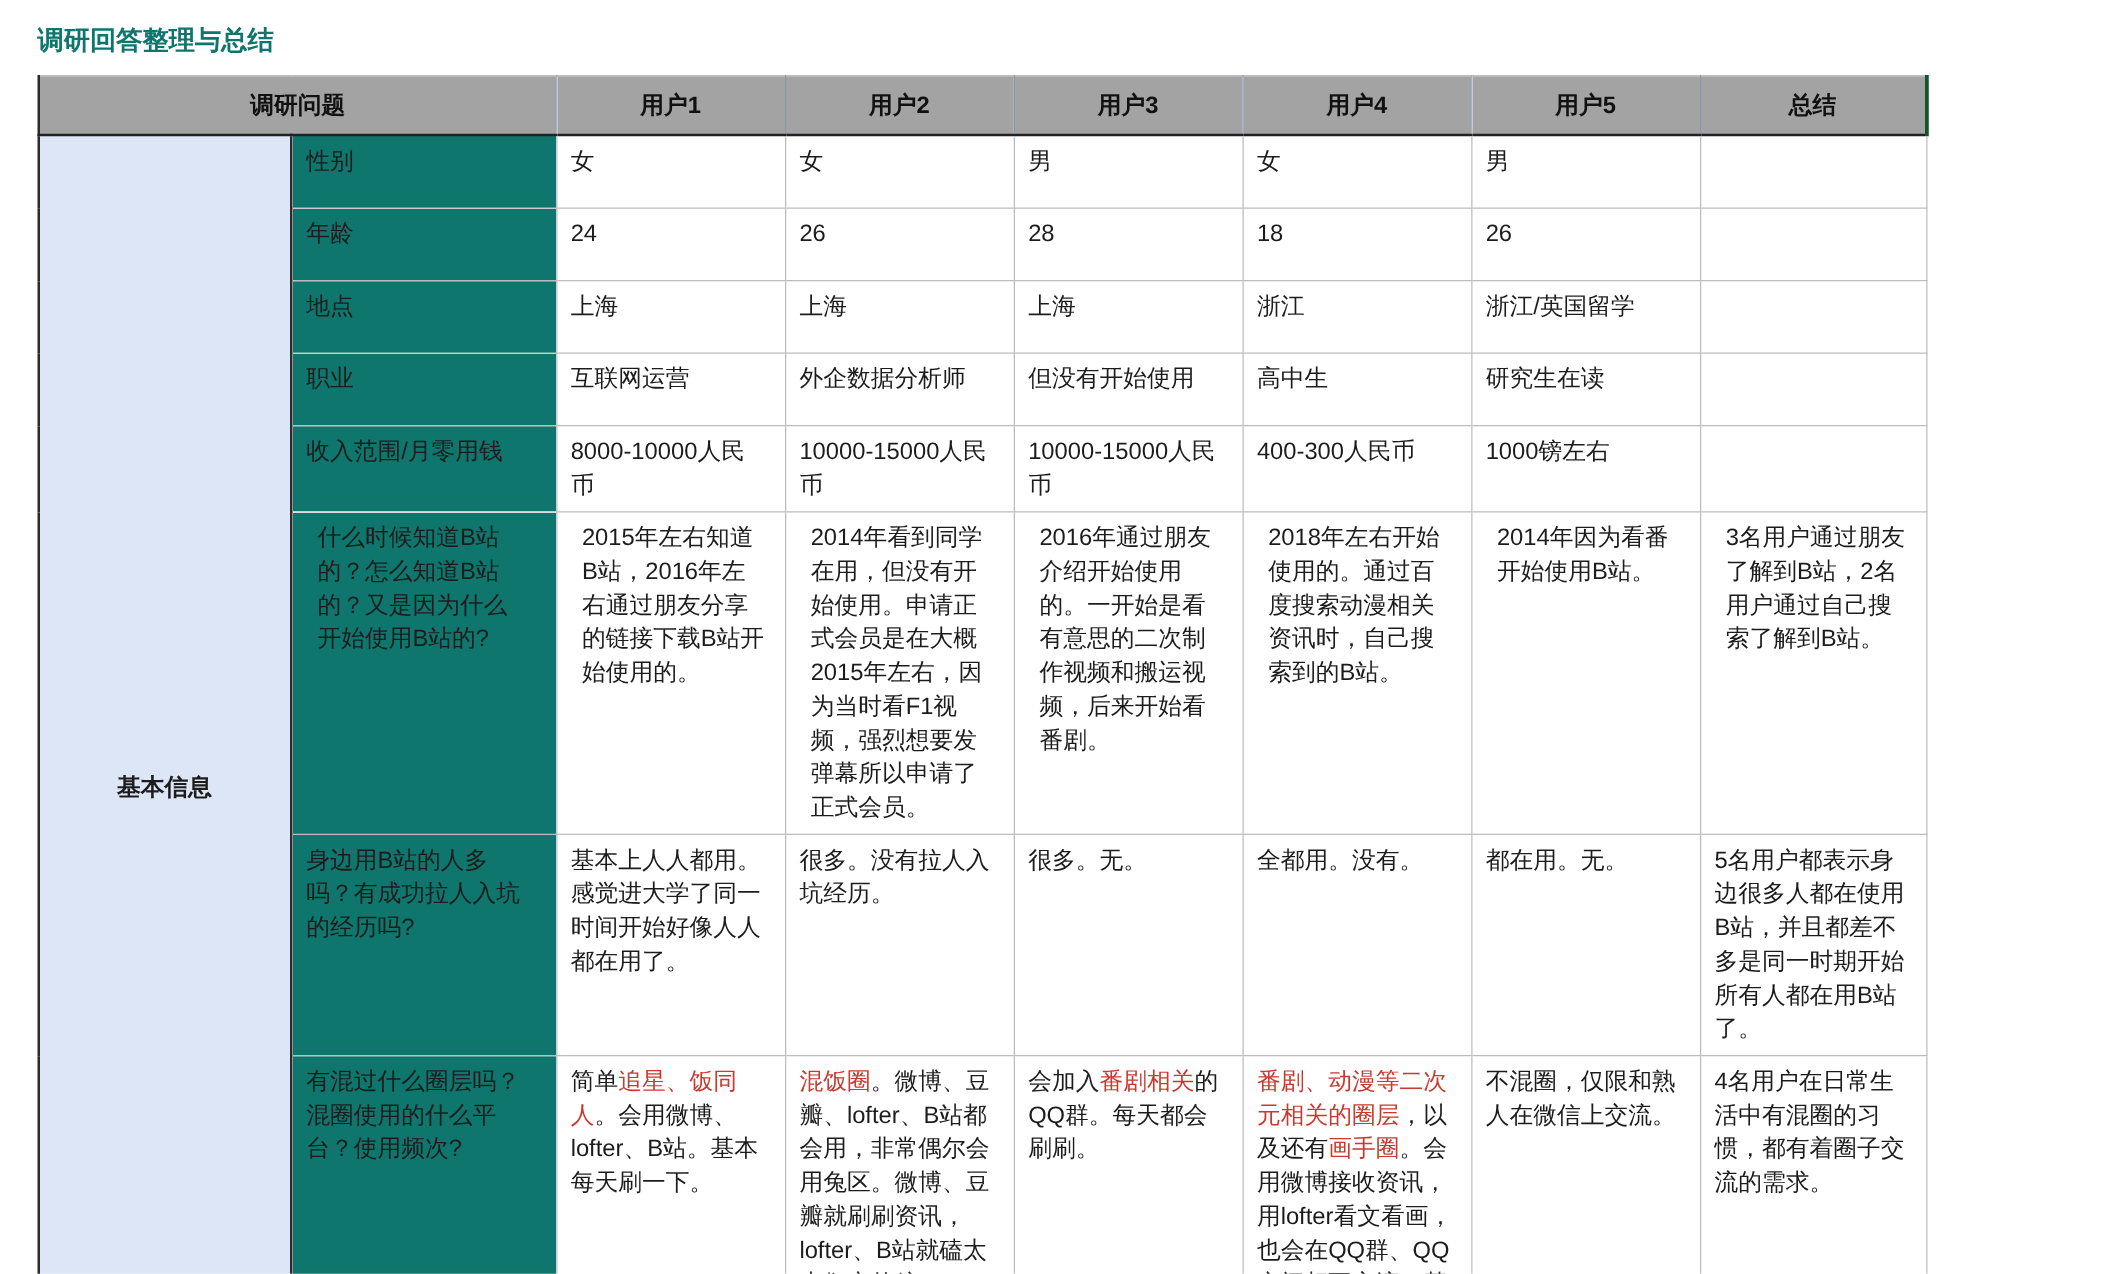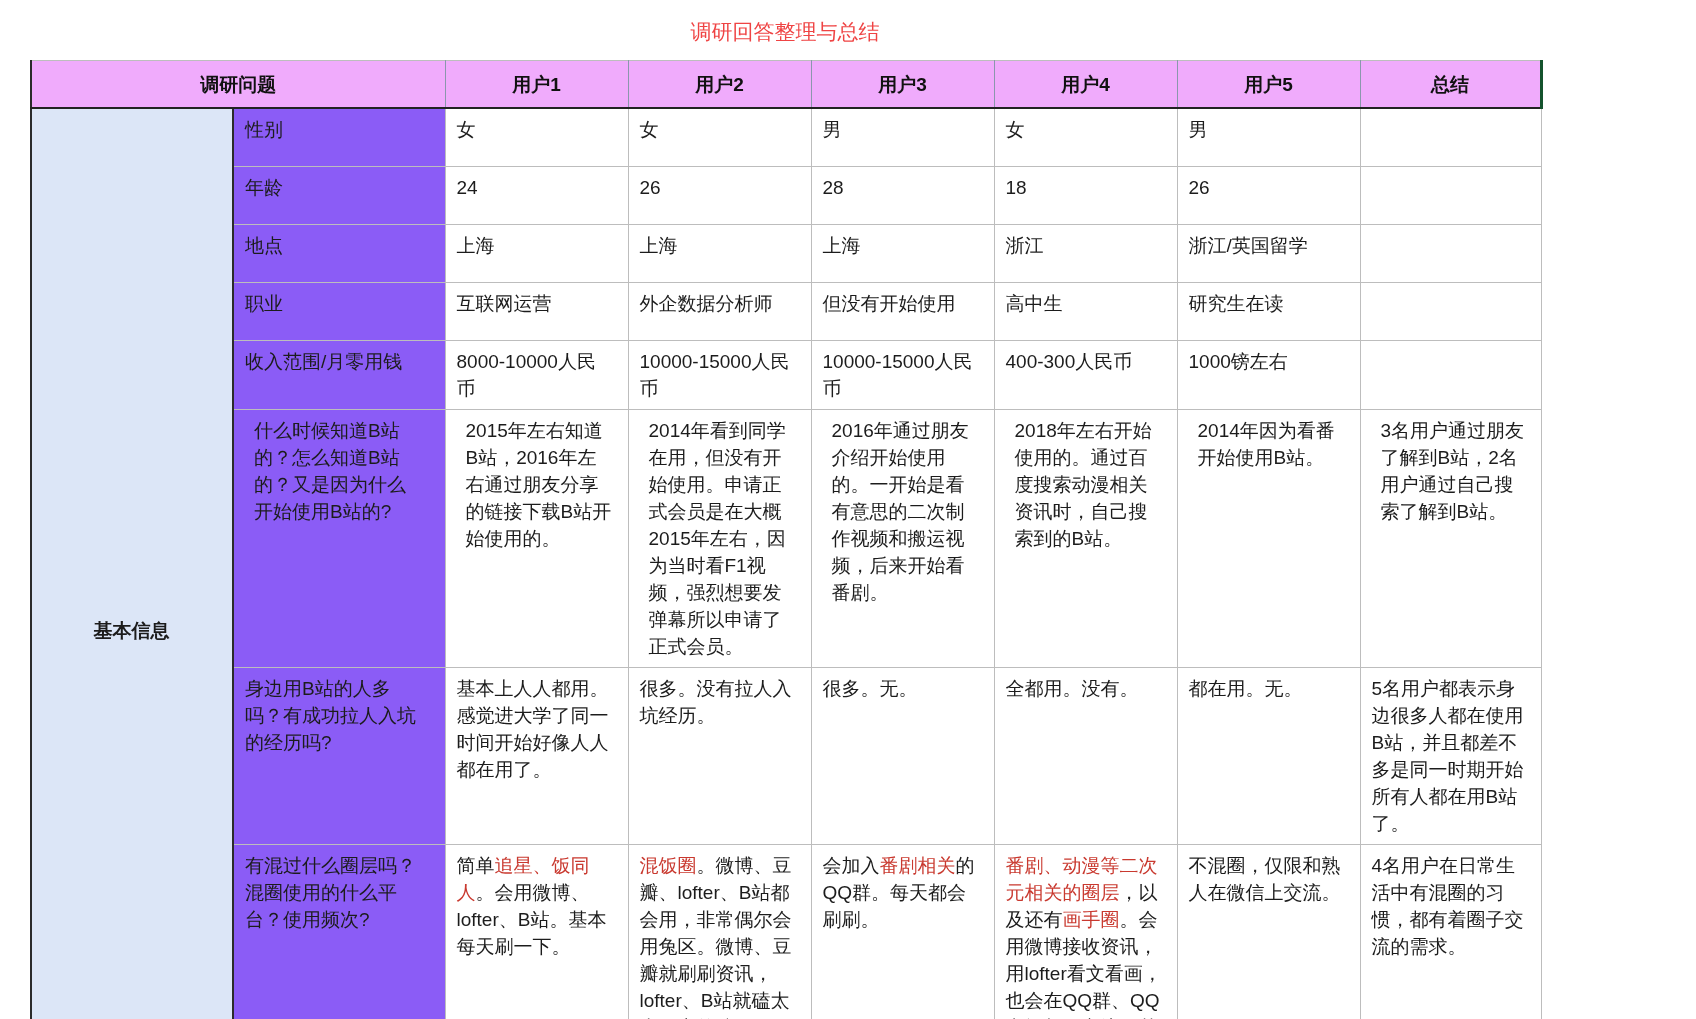--- a/index.html
+++ b/index.html
@@ -8,43 +8,43 @@
     width: 1696px;
     height: 1019px;
     overflow: hidden;
     background: #ffffff;
     font-family: "Liberation Sans", sans-serif;
     color: #1c1c1c;
   }
   .page-title {
     width: 1510px;
     margin: 18px 0 14px 30px;
-    text-align: center;
+    text-align: left;
     font-size: 21px;
-    font-weight: 400;
-    color: #ef4444;
+    font-weight: 700;
+    color: #0f766e;
   }
   table.tbl {
     border-collapse: collapse;
     table-layout: fixed;
     width: 1510px;
     margin-left: 30px;
   }
   .tbl th, .tbl td {
     border: 1px solid #bdbdbd;
     font-size: 19px;
     line-height: 27px;
     vertical-align: top;
     padding: 7px 12px 7px 11px;
     word-break: break-word;
     overflow: hidden;
   }
   
   .tbl thead th {
-    background: #f0abfc;
+    background: #a3a3a3;
     font-weight: bold;
     text-align: center;
     vertical-align: middle;
     height: 38px;
     padding: 4px 6px;
     border-bottom: 2px solid #222222;
     border-left: 1px solid #8b97ad;
     border-right: 1px solid #8b97ad;
     color: #111111;
   }
@@ -57,21 +57,21 @@
     background: #dce6f7;
     font-weight: bold;
     text-align: center;
     vertical-align: middle;
     border-left: 2px solid #2b2b2b;
     border-right: 2px solid #2b2b2b;
     font-size: 19px;
   }
   
   td.q {
-    background: #8b5cf6;
+    background: #0f766e;
     padding-right: 24px;
   }
   
   td.c { background: #ffffff; padding-right: 14px; }
   
   tr.r-short td { height: 43px; }
   tr.r6 td { height: 229px; padding-left: 20px; }
   tr.r7 td { height: 153px; margin-left: 32px; }
   tr.r8 td { height: 293px; }
   .red { color: #c9392f; }

